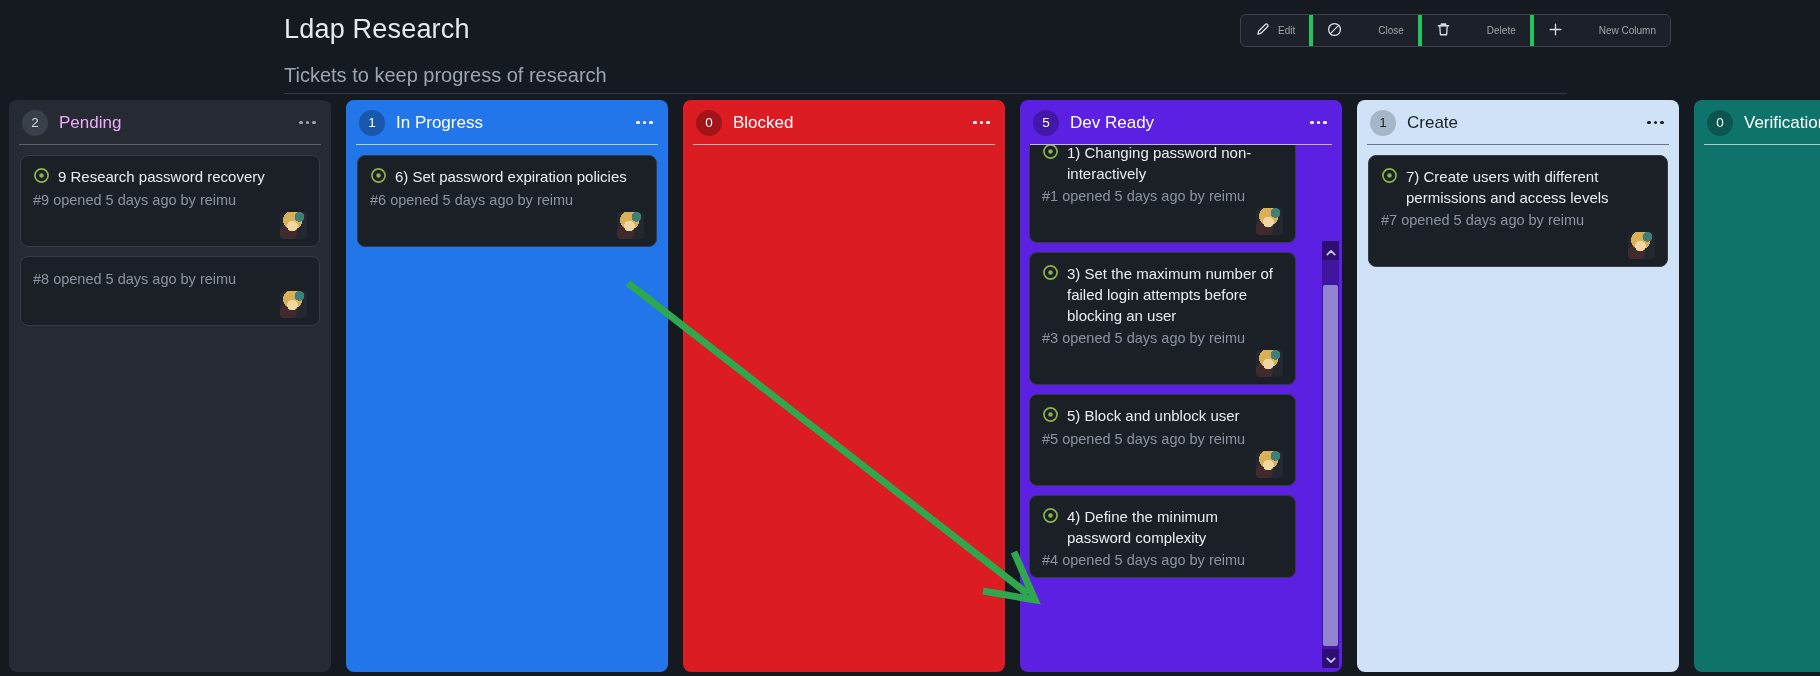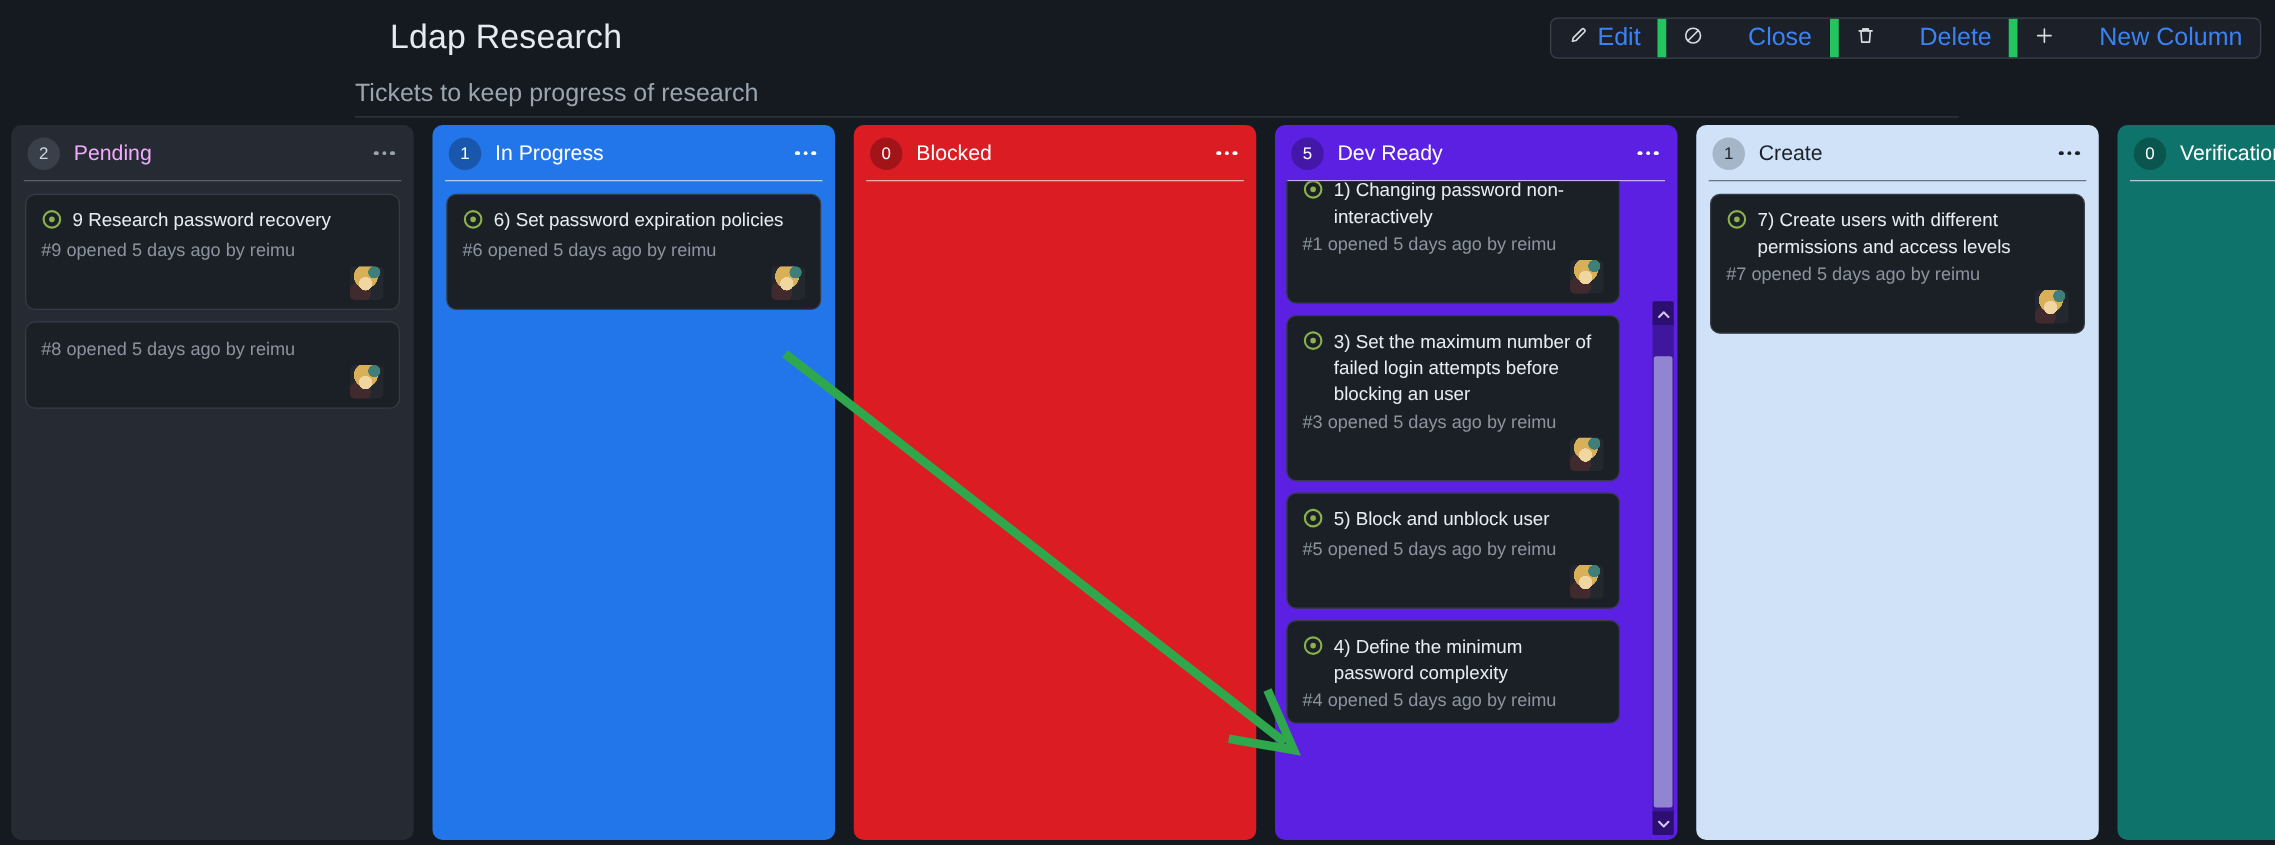--- a/index.html
+++ b/index.html
@@ -7,43 +7,43 @@
   body {
     position:relative;
     background:var(--page-bg,#151a21);
     font-family:"Liberation Sans", sans-serif;
     color:#e9edf2;
   }
 
   
   .page-title {
     position:absolute; left:284px; top:14px;
-    font-size:27px; font-weight:400; letter-spacing:.2px; color:#e4eaf0;margin-left:28px;
+    font-size:27px; font-weight:400; letter-spacing:.2px; color:#e4eaf0;
   }
   .page-subtitle {
     position:absolute; left:284px; top:64px;
     font-size:20px; color:#9ba5b0;
   }
   .header-divider {
     position:absolute; left:284px; top:93px; width:1283px; height:1px;
     background:#333a43;
   }
 
   
   .toolbar {
     position:absolute; left:1240px; top:14px; height:33px;
     display:flex; align-items:stretch;
     background:#1c2129; border:1px solid #3b424c; border-radius:6px;
     overflow:hidden;
   }
   .tb-btn {
     display:flex; align-items:center; gap:8px; padding:0 14px;
-    font-size:20px; color:#3b82f6; cursor:pointer; white-space:nowrap;
-  }
-  .tb-btn + .tb-btn { border-left:7px solid #22c55e;gap:36px; }
+    font-size:10px; color:#a3a3a3; cursor:pointer; white-space:nowrap;
+  }
+  .tb-btn + .tb-btn { border-left:4px solid #22c55e;gap:36px; }
   .tb-btn svg { stroke:#d7dde3; fill:none; stroke-width:1.4; stroke-linecap:round; stroke-linejoin:round; }
 
   
   .board {
     position:absolute; left:9px; top:100px; height:572px;
     display:flex; gap:15px;
   }
   .column {
     width:322px; height:572px; border-radius:8px;
     position:relative; flex:none; overflow:hidden;

